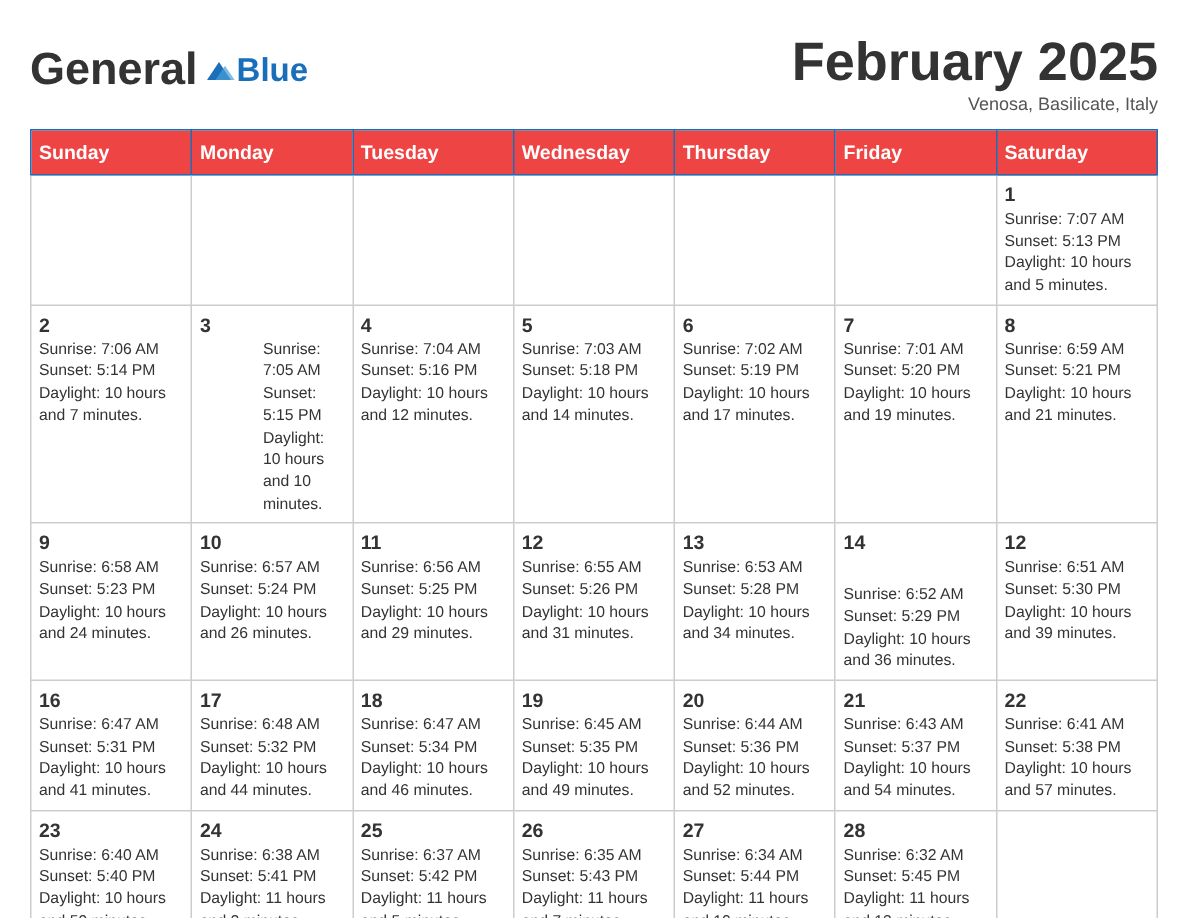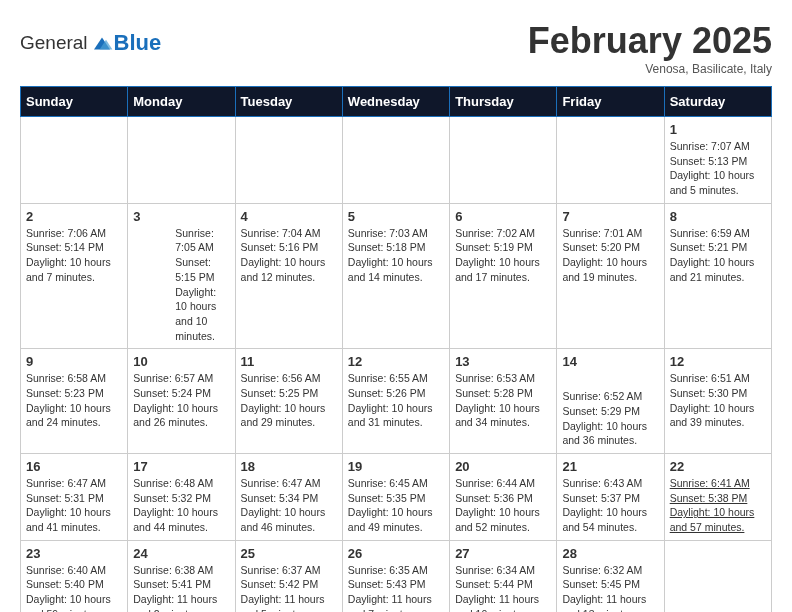--- a/index.html
+++ b/index.html
@@ -15,22 +15,22 @@
       justify-content: space-between;
       align-items: flex-start;
       margin-bottom: 10px;
     }
     .logo {
       display: flex;
       align-items: center;
       margin-top: 10px;
     }
     .logo-text-general {
-      font-size: 19px;
-      font-weight: normal;
+      font-size: 30px;
+      font-weight: bold;
       color: #333;
     }
     .logo-text-blue {
       font-size: 22px;
       font-weight: bold;
       color: #1a6fbb;
     }
     .logo-icon {
       width: 24px;
       height: 24px;
@@ -47,21 +47,21 @@
     .location-subtitle {
       font-size: 12px;
       color: #555;
     }
     .calendar-table {
       width: 100%;
       border-collapse: collapse;
       border: 1px solid #ccc;
     }
     .calendar-table th {
-      background-color: #0f172a;
+      background-color: #ef4444;
       color: #fff;
       padding: 7px 5px;
       font-size: 13px;
       text-align: left;
       border: 1px solid #1a6fbb;
     }
     .calendar-table td {
       border: 1px solid #ccc;
       vertical-align: top;
       padding: 5px;
@@ -272,21 +272,21 @@
         </td>
         <td>
           <span class="day-number">21</span>
           <div class="day-info" style="white-space: pre-line;">Sunrise: 6:43 AM
 Sunset: 5:37 PM
 Daylight: 10 hours
 and 54 minutes.</div>
         </td>
         <td>
           <span class="day-number">22</span>
-          <div class="day-info" style="white-space: pre-line; text-decoration: underline;">Sunrise: 6:41 AM
+          <div class="day-info" style="white-space: pre-line;">Sunrise: 6:41 AM
 Sunset: 5:38 PM
 Daylight: 10 hours
 and 57 minutes.</div>
         </td>
       </tr>
       <tr>
         <td>
           <span class="day-number">23</span>
           <div class="day-info" style="white-space: pre-line;">Sunrise: 6:40 AM
 Sunset: 5:40 PM

